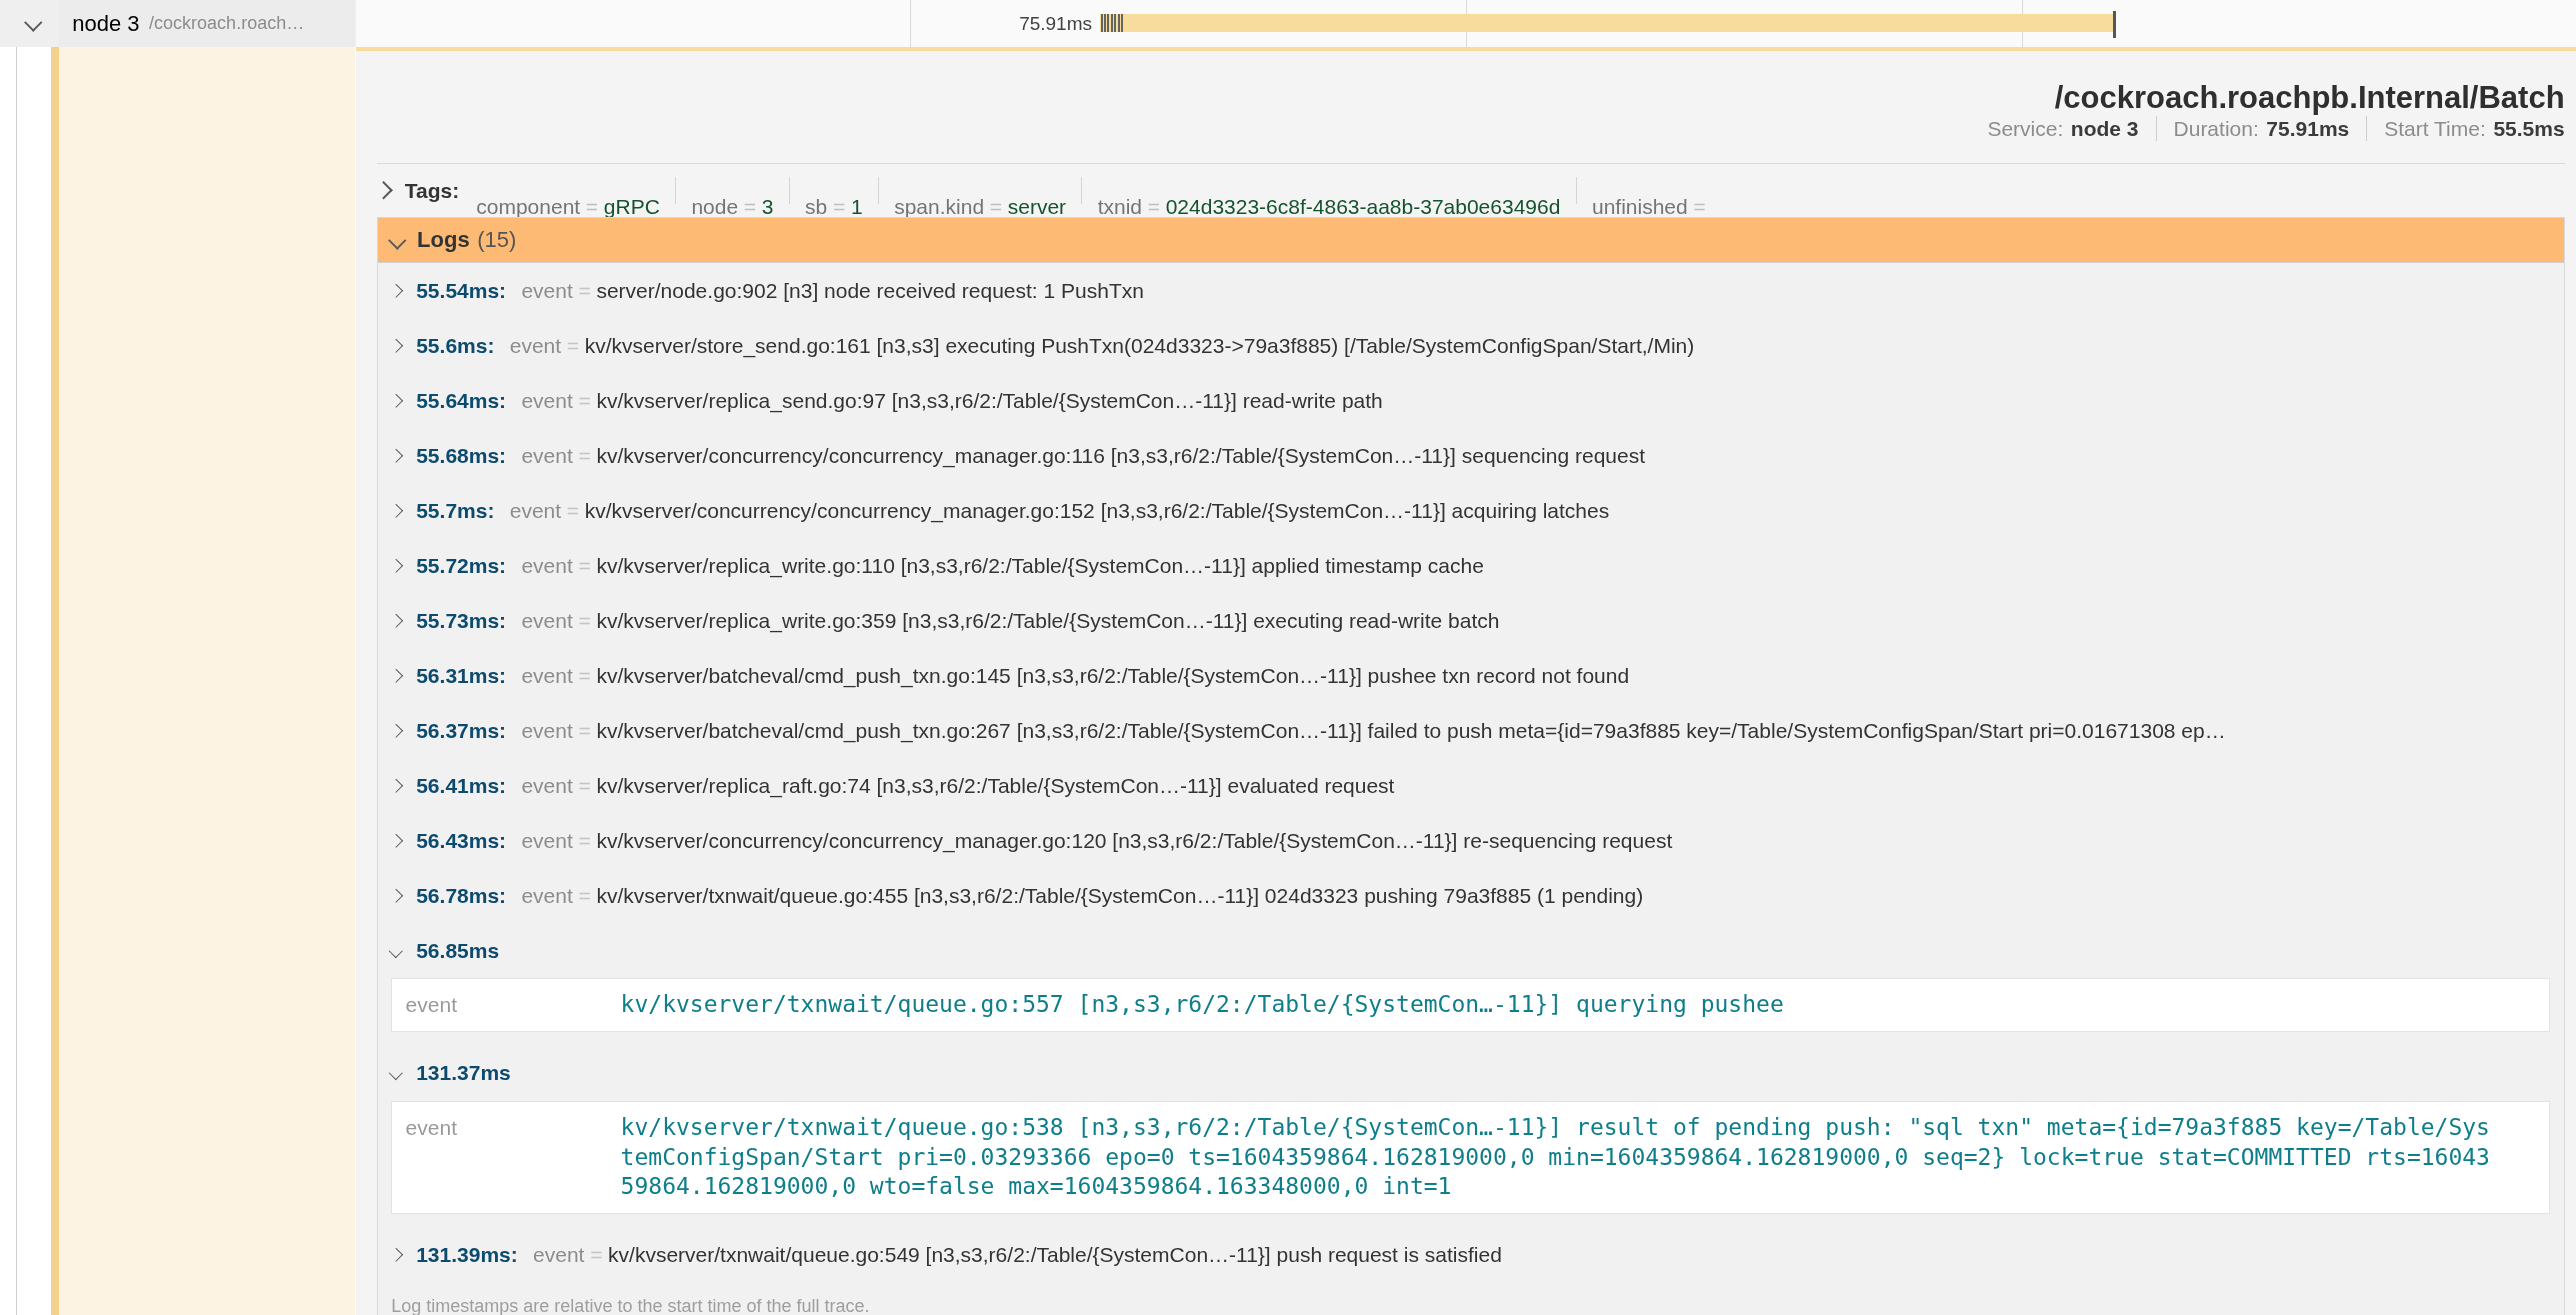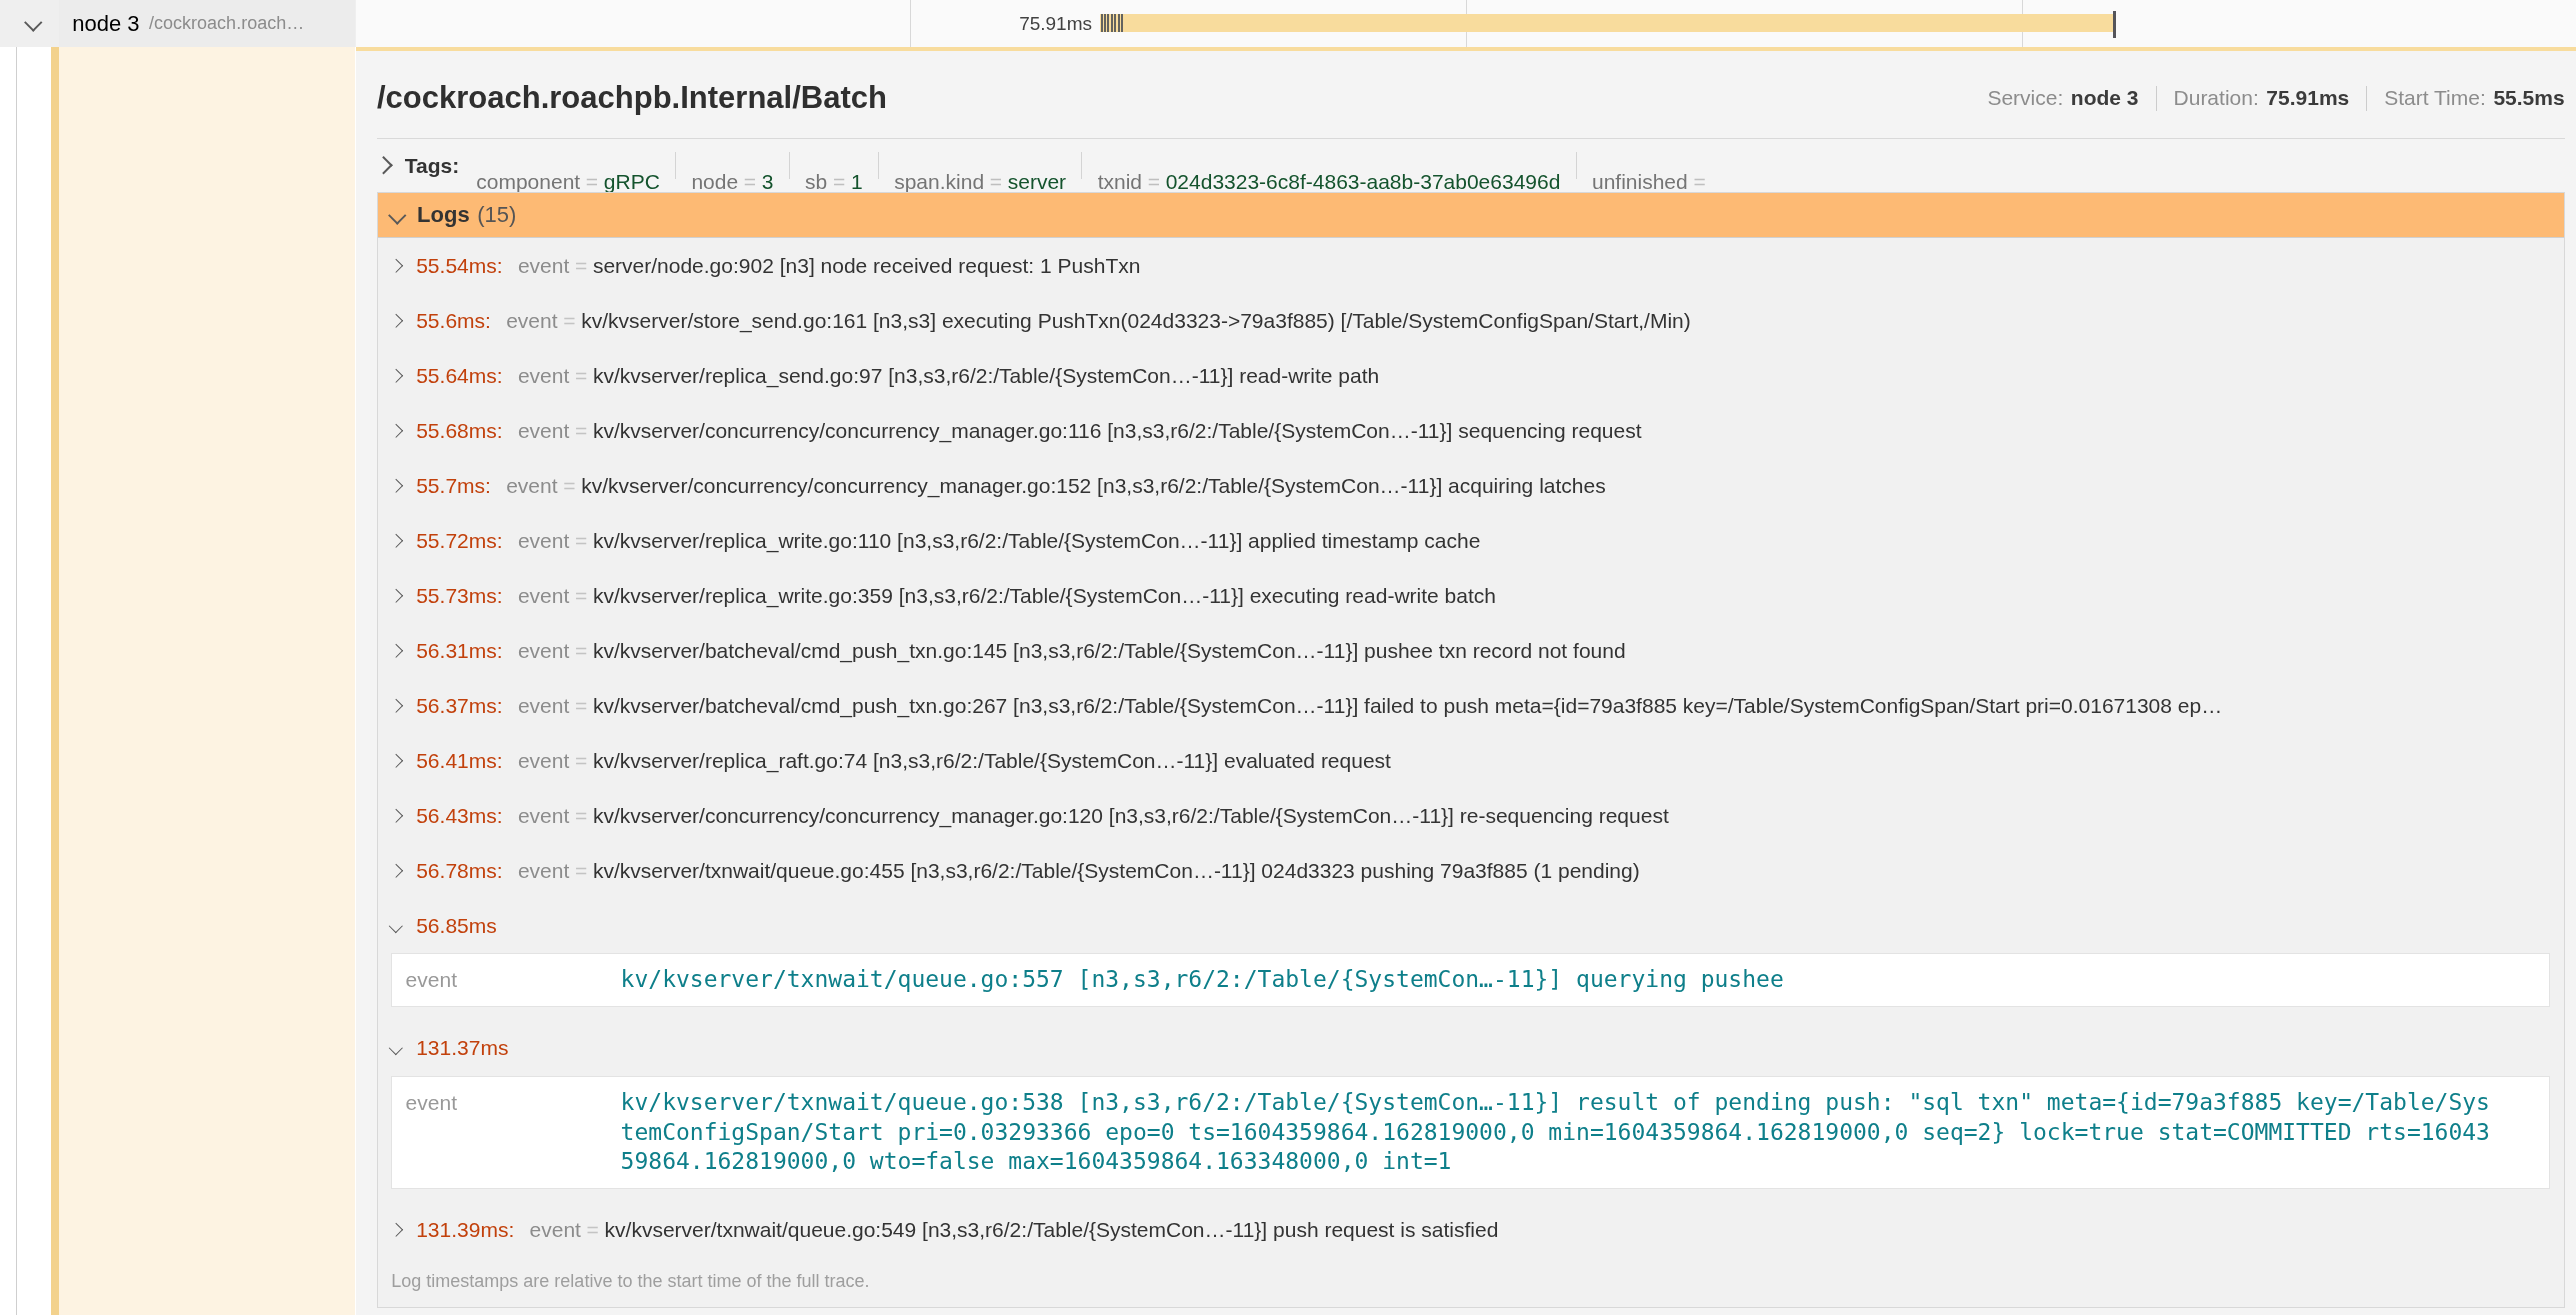--- a/index.html
+++ b/index.html
@@ -29,21 +29,21 @@
   .end-marker{position:absolute;left:1757px;top:10.5px;width:2.9px;height:27px;background:#55555a;}
   .accent-border{position:absolute;left:356px;top:47px;right:0;height:3.8px;background:#f8dc9d;}
   
   .chev{display:inline-block;width:10.5px;height:10.5px;border:solid #595959;border-width:0 2.4px 2.4px 0;flex:none;}
   .chev.right{transform:rotate(-45deg);}
   .chev.down{transform:rotate(45deg);}
   .chev.sm{width:8.6px;height:8.6px;border-width:0 1.9px 1.9px 0;}
   
   .panel{position:absolute;left:356px;top:51px;right:0;bottom:0;background:#f4f4f4;
     padding:0 11.4px 0 21px;box-sizing:border-box;overflow:hidden;}
-  .header-row{display:flex;justify-content:space-between;align-items:center;padding:29px 0 22px;}
+  .header-row{display:flex;justify-content:space-between;align-items:flex-end;padding:29px 0 22px;flex-direction:column;}
   .span-title{font-size:31px;font-weight:700;color:#2f2f2f;}
   .stats{display:flex;align-items:center;font-size:21px;color:#8c8c8c;white-space:nowrap;}
   .stat-value{font-weight:700;color:#3b3b3b;margin-left:7.6px;}
   .stat-sep{width:1px;height:25px;background:#ccc;margin:0 17px;}
   .divider{height:1px;background:#d9d9d9;}
   .tags-row{display:flex;align-items:center;height:53px;font-size:21px;white-space:nowrap;overflow:hidden;}
   .tags-row .chev{margin-right:15.3px;}
   .tags-label{font-weight:700;color:#333;margin-right:17px;}
   .tag-item{display:flex;align-items:center;margin-top:32px;}
   .tag-key{color:#757575;}
@@ -53,21 +53,21 @@
   
   .logs-box{border:1px solid #d8d8d8;background:#f1f1f1;}
   .logs-header{height:44px;background:#fdba74;display:flex;align-items:center;
     padding-left:13.3px;border-bottom:1px solid #d0d0d0;font-size:22px;}
   .logs-header .chev{margin-right:13.3px;}
   .logs-title{font-weight:700;color:#333;}
   .logs-count{color:#555;margin-left:7.6px;}
   .log-row{height:55px;display:flex;align-items:center;padding-left:13.3px;
     font-size:21px;white-space:nowrap;overflow:hidden;}
   .log-row .chev{margin-right:15.3px;}
-  .log-time{font-weight:400;color:#c2410c;margin-right:15.3px;}
+  .log-time{font-weight:700;color:#0c4a6e;margin-right:15.3px;}
   .log-key{color:#8c8c8c;}
   .log-eq{color:#c4c4c4;margin:0 5.7px;}
   .log-msg{color:#333;}
   .kv-box{background:#fff;border:1px solid #e3e3e3;margin:0 13.3px 13.3px;padding:11.4px 13.3px;display:flex;}
   .kv-label{width:215px;flex:none;color:#999;font-size:21px;padding-top:2.9px;}
   .kv-value{width:1876px;font-family:"DejaVu Sans Mono",monospace;font-size:23px;line-height:29.6px;
     color:#0e7f8a;word-break:break-all;white-space:pre-wrap;}
   .logs-footer{padding:13.3px 0 15.3px 13.3px;font-size:18px;color:#9e9e9e;}
 </style>
 </head>

